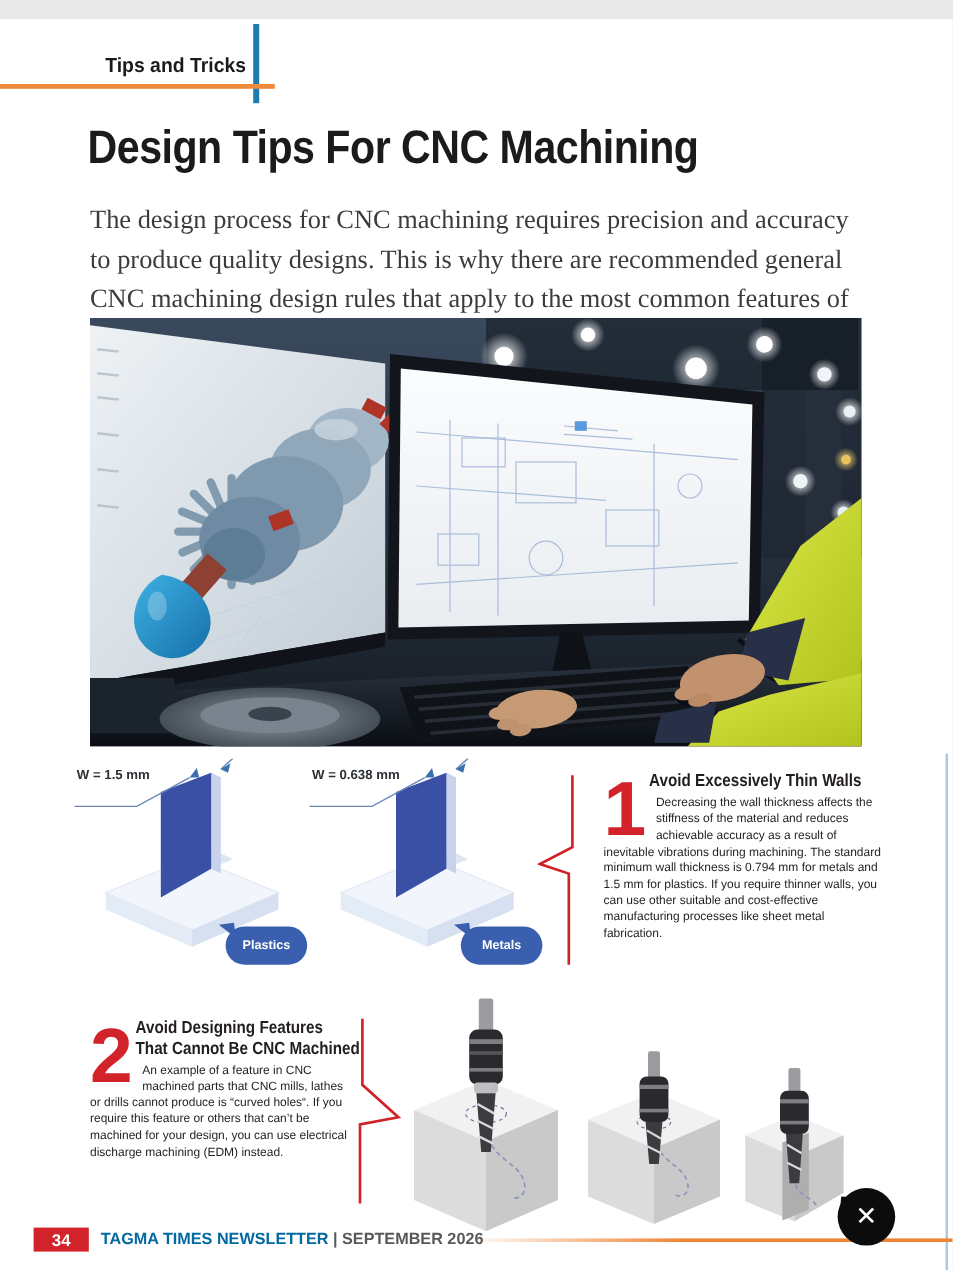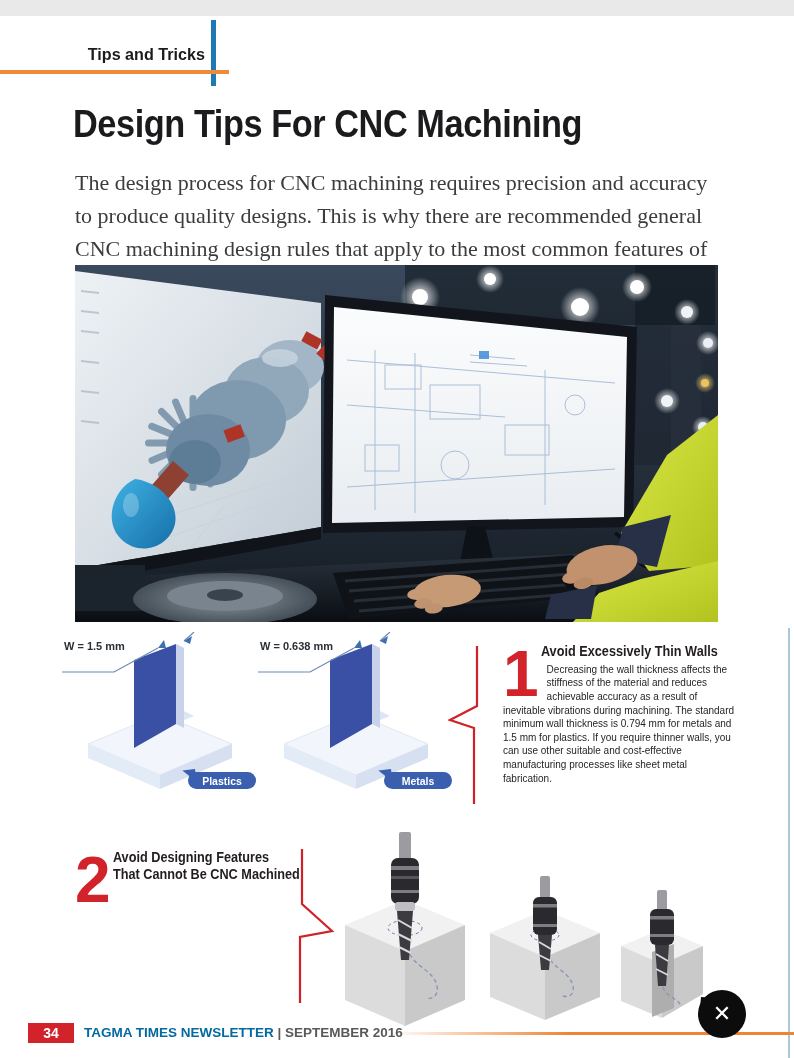--- a/index.html
+++ b/index.html
@@ -17,21 +17,21 @@
   .title{left:73px;top:86px;font-size:39px;font-weight:bold;letter-spacing:-.5px;color:#1b1b1d;
          transform:scaleX(.88);transform-origin:left;white-space:nowrap;}
   .intro{left:75px;top:150px;width:650px;font-family:"Liberation Serif",serif;font-size:22px;
          line-height:1.5;color:#3c3c3c;}
 
   .photo{left:75px;top:249px;width:643px;height:357px;}
 
   
   .diagram{width:205px;height:180px;}
   .measure-label{position:absolute;left:4px;top:8px;font-size:11px;font-weight:bold;color:#2b2f36;}
-  .bubble{position:absolute;width:68px;height:17px;background:#3a5fae;border-radius:16px;
+  .bubble{position:absolute;width:68px;height:32px;background:#3a5fae;border-radius:16px;
           color:#fff;font-size:10.5px;font-weight:bold;display:flex;align-items:center;justify-content:center;}
   .bubble-tail{position:absolute;width:0;height:0;border:9px solid transparent;border-bottom-color:#3a5fae;
                transform:rotate(38deg);}
 
   
   .tip{color:#221d1e;}
   .tip-num{float:left;font-size:64px;font-weight:bold;color:#d2232a;line-height:50px;margin:6px 8px 0 0;}
   .tip-head{font-size:14.6px;font-weight:bold;line-height:1.15;white-space:nowrap;
             transform:scaleX(.87);transform-origin:left;}
   .tip-body{margin:3px 0 0;font-size:10px;line-height:1.36;}
@@ -308,20 +308,21 @@
   <div class="abs tip" style="left:503px;top:627px;width:233px;">
     <div class="tip-num">1</div>
     <div class="tip-head">Avoid Excessively Thin Walls</div>
     <p class="tip-body">Decreasing the wall thickness affects the stiffness of the material and reduces achievable accuracy as a result of inevitable vibrations during machining. The standard minimum wall thickness is 0.794 mm for metals and 1.5 mm for plastics. If you require thinner walls, you can use other suitable and cost-effective manufacturing processes like sheet metal fabrication.</p>
   </div>
 
   <div class="abs tip" style="left:75px;top:833px;width:222px;">
     <div class="tip-num">2</div>
     <div class="tip-head">Avoid Designing Features</div>
     <div class="tip-head">That Cannot Be CNC Machined</div>
+    <p class="tip-body">An example of a feature in CNC machined parts that CNC mills, lathes or drills cannot produce is “curved holes“. If you require this feature or others that can’t be machined for your design, you can use electrical discharge machining (EDM) instead.</p>
   </div>
 
   <svg class="abs" style="left:288px;top:831px;" width="48" height="158" viewBox="0 0 48 158">
     <polyline class="pointer-red" points="14,2 14,57 44,84 12,90 12,156"></polyline>
   </svg>
 
   <svg class="abs" style="left:325px;top:812px;" width="390" height="202" viewBox="0 0 390 202">
 
     <g>
       <polygon points="20,97 80,72 140,97 80,123" fill="#f1f1f1"></polygon>
@@ -383,16 +384,16 @@
   <div class="abs footer-orange"></div>
   <div class="abs close-tail"></div>
   <div class="abs close-bubble">
     <span>✕</span>
   </div>
   <div class="abs page-num-box">
     <span>34</span>
   </div>
   <div class="abs footer-line">
     <span class="pub">TAGMA TIMES NEWSLETTER</span>
-    <span class="issue">| SEPTEMBER 2016</span>
+    <span class="issue">| SEPTEMBER 2026</span>
   </div>
 
 </div>
 
 </body></html>

